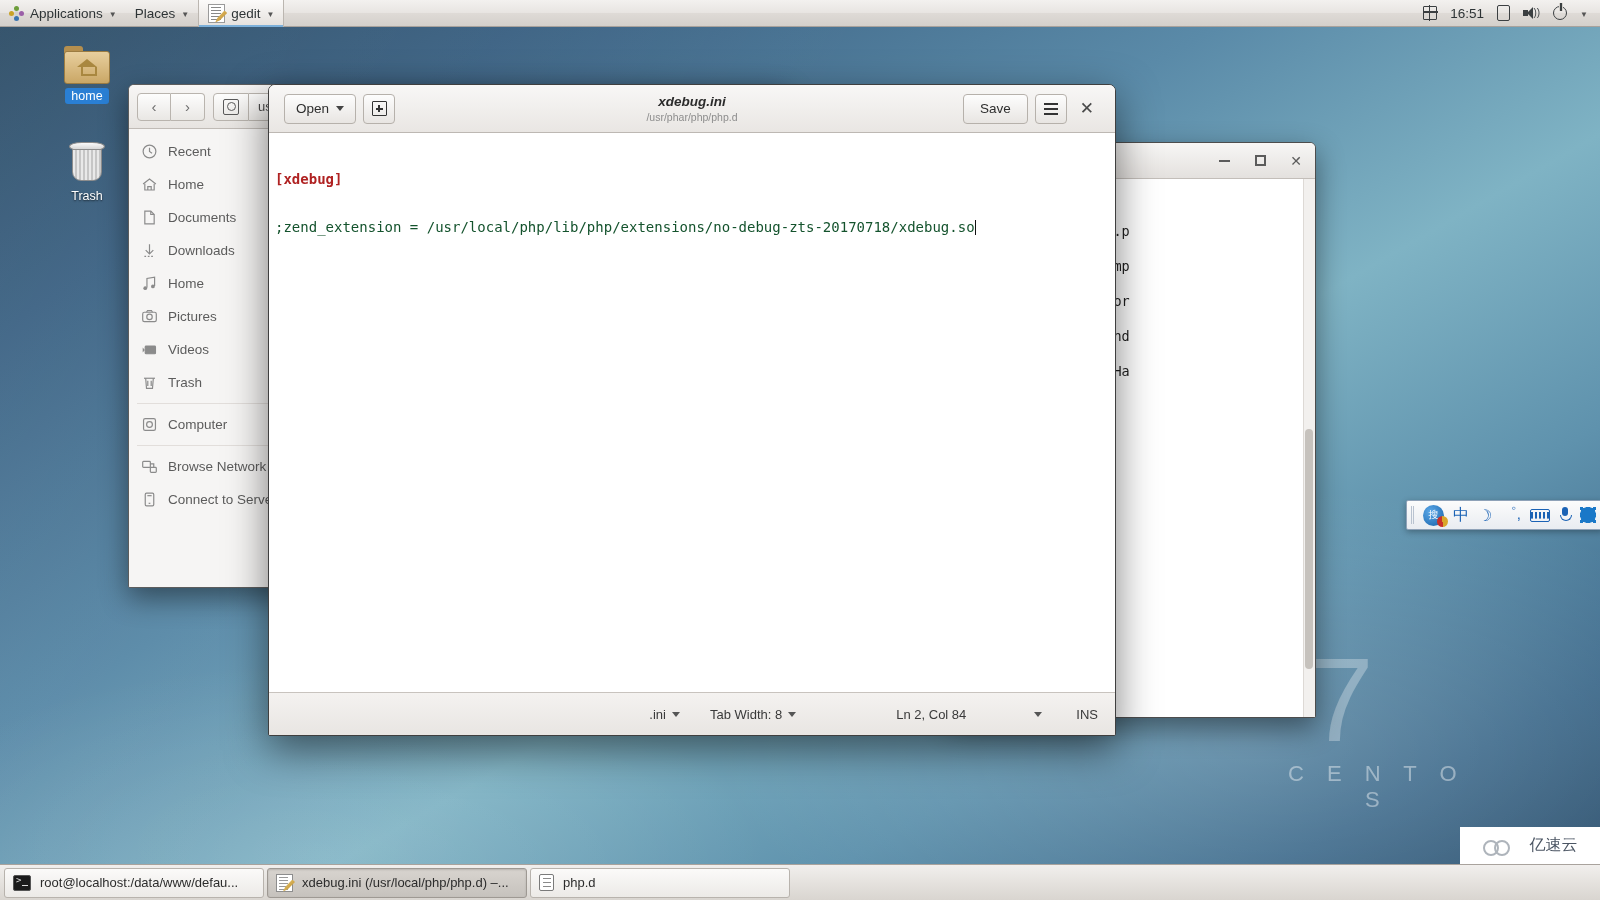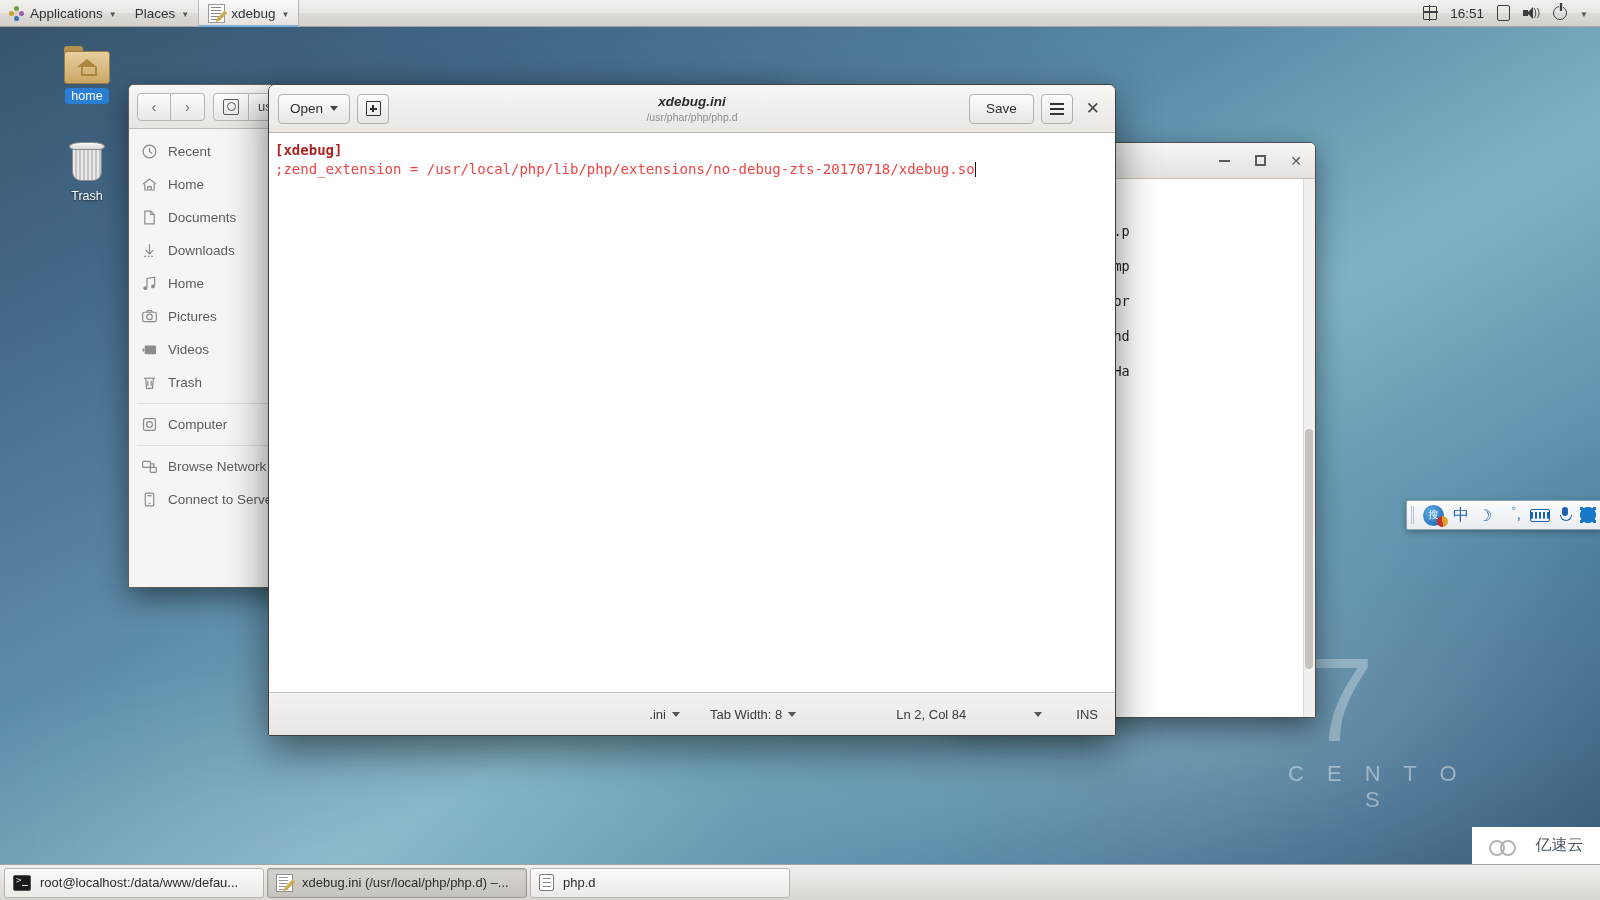--- a/index.html
+++ b/index.html
@@ -261,21 +261,21 @@
     border: 1px solid #3f3f3f;
     border-radius: 7px 7px 2px 2px;
     box-shadow: 0 14px 40px rgba(0,0,0,0.5);
     overflow: hidden;
     z-index: 20;
   }
   #gedit .ghdr {
     height: 48px;
     background: linear-gradient(to bottom,#f8f7f6 0%, #e9e6e3 100%);
     border-bottom: 1px solid #bdb8b3;
-    display:flex; align-items:center; padding: 0 9px; gap: 7px;
+    display:flex; align-items:center; padding: 0 15px; gap: 7px;
     position: relative;
   }
   .gbtn {
     height: 30px; border:1px solid #b6b1ab; border-radius: 4px;
     background: linear-gradient(to bottom,#fdfdfd,#e8e5e2);
     display:flex; align-items:center; justify-content:center; gap:7px;
     font-size: 13.5px; color: #2e2e2e; padding: 0 11px;
   }
   .gbtn.sq { width: 32px; padding: 0; }
   .caret { width:0;height:0;border-left:4px solid transparent;border-right:4px solid transparent;border-top:5px solid #444; }
@@ -292,23 +292,23 @@
   .gtitle { font-size: 13.5px; font-weight: bold; color:#2b2b2b; line-height: 16px; font-style: italic; }
   .gsub { font-size: 10.5px; color:#8d8d8d; line-height: 14px; }
   .gspacer { flex: 1; }
   .gclose { font-size: 17px; color:#4a4a4a; padding: 0 6px; line-height:1; }
   #gedit .gdoc {
     height: 559px; background:#fff; padding: 8px 6px 0 6px;
     font-family: "DejaVu Sans Mono", monospace;
     font-size: 14px; line-height: 18.5px;
     position: relative;
   }
-  .code-line { white-space: pre; }
+  .code-line { white-space: pre; margin-top: 29px; }
   .c-section { color: #b02222; font-weight: bold; }
-  .c-comment { color: #ef4444; }
+  .c-comment { color: #14532d; }
   .caret-bar {
     display:inline-block; width:1px; height: 15px; background:#111;
     vertical-align: -3px; margin-left: 0px;
   }
   #gedit .gstatus {
     height: 44px;
     background: linear-gradient(to bottom,#f4f2f0,#e8e5e2);
     border-top: 1px solid #c8c3be;
     display:flex; align-items:center;
     font-size: 13px; color: #3a3a3a;
@@ -393,21 +393,21 @@
   .fold-icon::before { content:""; position:absolute; left:2.5px; top:2.5px; right:2.5px; height:1.5px; background:#8a8a8a; box-shadow:0 4px 0 #8a8a8a, 0 8px 0 #8a8a8a; }
   .ged-icon { width:17px;height:18px;background:#fff;border:1px solid #8d8d8d;flex:none;position:relative; }
   .ged-icon::before { content:""; position:absolute; left:2px; top:2px; right:4px; height:1px; background:#999; box-shadow:0 3px 0 #999, 0 6px 0 #999, 0 9px 0 #999, 0 12px 0 #999; }
   .ged-icon::after { content:""; position:absolute; right:-3px; bottom:-1px; width:12px;height:12px;
     background: linear-gradient(135deg,#eac86e,#b88a2d);
     clip-path: polygon(0% 100%, 18% 62%, 78% 0%, 100% 20%, 40% 82%); }
 
   
   .watermark {
     position: absolute; right: 0; bottom: 36px;
-    width: 128px; height: 37px;
+    width: 140px; height: 37px;
     background: #fff;
     display:flex; align-items:center; justify-content:center; gap:20px;
     z-index: 70;
     text-align: center;
   }
   .wm-cloud {
     width: 27px; height: 16px; position:relative;
   }
   .wm-cloud::before, .wm-cloud::after {
     content:""; position:absolute; border:2px solid #aeb4bb; border-radius:50%;
@@ -437,21 +437,21 @@
     </span>
     <span>Applications</span>
     <span class="panel-arrow">▼</span>
   </div>
   <div class="panel-item">
     <span>Places</span>
     <span class="panel-arrow">▼</span>
   </div>
   <div class="panel-item active">
     <span class="gedit-mini-icon"></span>
-    <span>xdebug</span>
+    <span>gedit</span>
     <span class="panel-arrow">▼</span>
   </div>
   <div class="panel-spacer"></div>
   <div class="panel-right">
     <span class="cal-icon"></span>
     <span>16:51</span>
     <span class="doc-icon"></span>
     <span class="spk-icon">
         <span class="spk-waves">))</span>
       </span>

